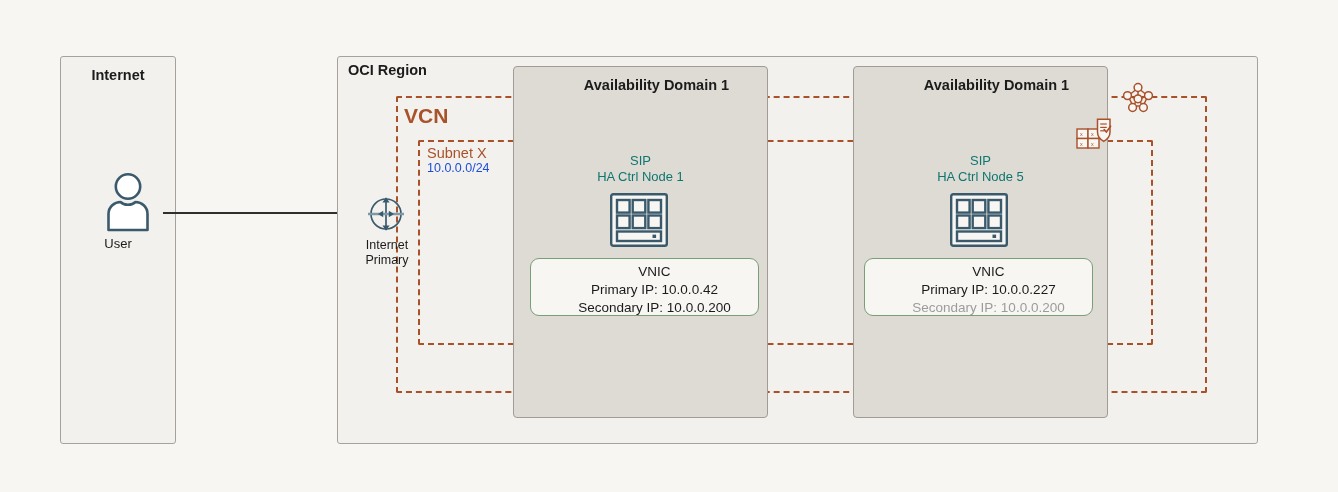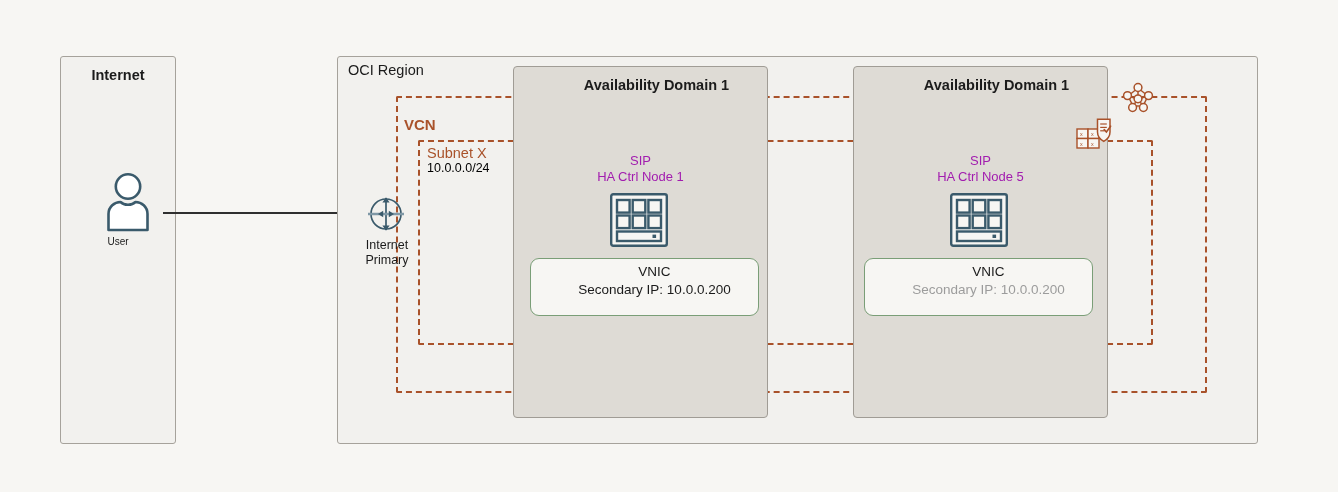--- a/index.html
+++ b/index.html
@@ -31,70 +31,70 @@
   .ad2{left:853px;}
 
   .box-title{
     position:absolute;left:0;right:0;text-align:center;
     font-size:14.5px;font-weight:bold;color:#1b1b1b;
   }
   .internet-box .box-title{top:10px;}
   .ad-box .box-title{top:10px;margin-left:32px;}
   .region-title{
     position:absolute;left:348px;top:62px;
-    font-size:14.5px;font-weight:normal;color:#1b1b1b;
+    font-size:14.5px;font-weight:bold;color:#1b1b1b;
   }
 
   
   .vcn-rect{
     left:396px;top:96px;width:811px;height:297px;
     border:2.4px dashed #a9522a;border-radius:2px;
     background:transparent;
   }
   .subnet-rect{
     left:418px;top:140px;width:735px;height:205px;
     border:2.2px dashed #a9522a;border-radius:2px;
     background:transparent;
   }
   .vcn-label{
-    position:absolute;left:404px;top:116px;
-    font-size:15px;font-weight:bold;color:#a9522a;
+    position:absolute;left:404px;top:104px;
+    font-size:21px;font-weight:bold;color:#a9522a;
   }
   .subnet-label{
     position:absolute;left:427px;top:145px;
     font-size:14.5px;font-weight:normal;color:#a9522a;line-height:1.15;
   }
   .subnet-cidr{
     position:absolute;left:427px;top:161px;
-    font-size:12.5px;color:#000000;line-height:1.15;
+    font-size:12.5px;color:#1d4ed8;line-height:1.15;
   }
 
   
   .wire{position:absolute;background:#2f2f2f;height:2.2px;}
   .wire-user{left:163px;top:212px;width:215px;}
   .wire-mid{left:380px;top:212px;width:576px;}
 
   
   .user-icon{position:absolute;left:104px;top:172px;width:48px;height:58px;}
   .user-label{
     position:absolute;left:60px;width:116px;top:236px;text-align:center;
-    font-size:10px;color:#1b1b1b;
+    font-size:13px;color:#1b1b1b;
   }
 
   
   .igw-icon{position:absolute;left:366px;top:194px;width:40px;height:40px;}
   .igw-label{
     position:absolute;left:342px;top:238px;width:90px;text-align:center;
     font-size:12.5px;color:#1b1b1b;line-height:1.18;
   }
 
   
   .node-cap{
     position:absolute;width:255px;text-align:center;
-    font-size:13px;color:#a21caf;line-height:1.22;
+    font-size:13px;color:#0f766e;line-height:1.22;
   }
   .node-cap.n1{left:513px;top:153px;}
   .node-cap.n2{left:853px;top:153px;}
 
   .server-icon{position:absolute;width:58px;height:54px;}
   .server-icon.s1{left:610px;top:193px;}
   .server-icon.s2{left:950px;top:193px;}
 
   
   .vnic{
@@ -179,20 +179,21 @@
       <rect x="38.4" y="7" width="12.6" height="12.6" fill="#f7f6f3" stroke="#3a5a6b" stroke-width="2.4"></rect>
       <rect x="7" y="22.5" width="12.6" height="12.6" fill="#f7f6f3" stroke="#3a5a6b" stroke-width="2.4"></rect>
       <rect x="22.7" y="22.5" width="12.6" height="12.6" fill="#f7f6f3" stroke="#3a5a6b" stroke-width="2.4"></rect>
       <rect x="38.4" y="22.5" width="12.6" height="12.6" fill="#f7f6f3" stroke="#3a5a6b" stroke-width="2.4"></rect>
       <rect x="7" y="38.5" width="44" height="9.5" fill="#f7f6f3" stroke="#3a5a6b" stroke-width="2.4"></rect>
       <rect x="42.5" y="41.6" width="3.6" height="3.4" fill="#3a5a6b"></rect>
     </svg>
   </div>
   <div class="vnic v1">
     <div class="t">VNIC</div>
+    <div class="t">Primary IP: 10.0.0.42</div>
     <div class="t">Secondary IP: 10.0.0.200</div>
   </div>
 
   <div class="node-cap n2">
     <span>SIP</span><br>
     <span>HA Ctrl Node 5</span>
   </div>
   <div class="server-icon s2">
     <svg viewBox="0 0 58 54" width="58" height="54">
       <rect x="1.2" y="1.2" width="55.6" height="51.6" rx="2" fill="#f7f6f3" stroke="#3a5a6b" stroke-width="2.4"></rect>
@@ -201,20 +202,21 @@
       <rect x="38.4" y="7" width="12.6" height="12.6" fill="#f7f6f3" stroke="#3a5a6b" stroke-width="2.4"></rect>
       <rect x="7" y="22.5" width="12.6" height="12.6" fill="#f7f6f3" stroke="#3a5a6b" stroke-width="2.4"></rect>
       <rect x="22.7" y="22.5" width="12.6" height="12.6" fill="#f7f6f3" stroke="#3a5a6b" stroke-width="2.4"></rect>
       <rect x="38.4" y="22.5" width="12.6" height="12.6" fill="#f7f6f3" stroke="#3a5a6b" stroke-width="2.4"></rect>
       <rect x="7" y="38.5" width="44" height="9.5" fill="#f7f6f3" stroke="#3a5a6b" stroke-width="2.4"></rect>
       <rect x="42.5" y="41.6" width="3.6" height="3.4" fill="#3a5a6b"></rect>
     </svg>
   </div>
   <div class="vnic v2">
     <div class="t">VNIC</div>
+    <div class="t">Primary IP: 10.0.0.227</div>
     <div class="t dim">Secondary IP: 10.0.0.200</div>
   </div>
 
   <div class="vcn-glyph">
     <svg viewBox="0 0 38 36" width="38" height="36">
       <g fill="#f7f6f3" stroke="#a9522a" stroke-width="1.5">
         <line x1="19" y1="7" x2="9" y2="15"></line>
         <line x1="19" y1="7" x2="29" y2="15"></line>
         <line x1="9" y1="15" x2="14" y2="25"></line>
         <line x1="29" y1="15" x2="24" y2="25"></line>

